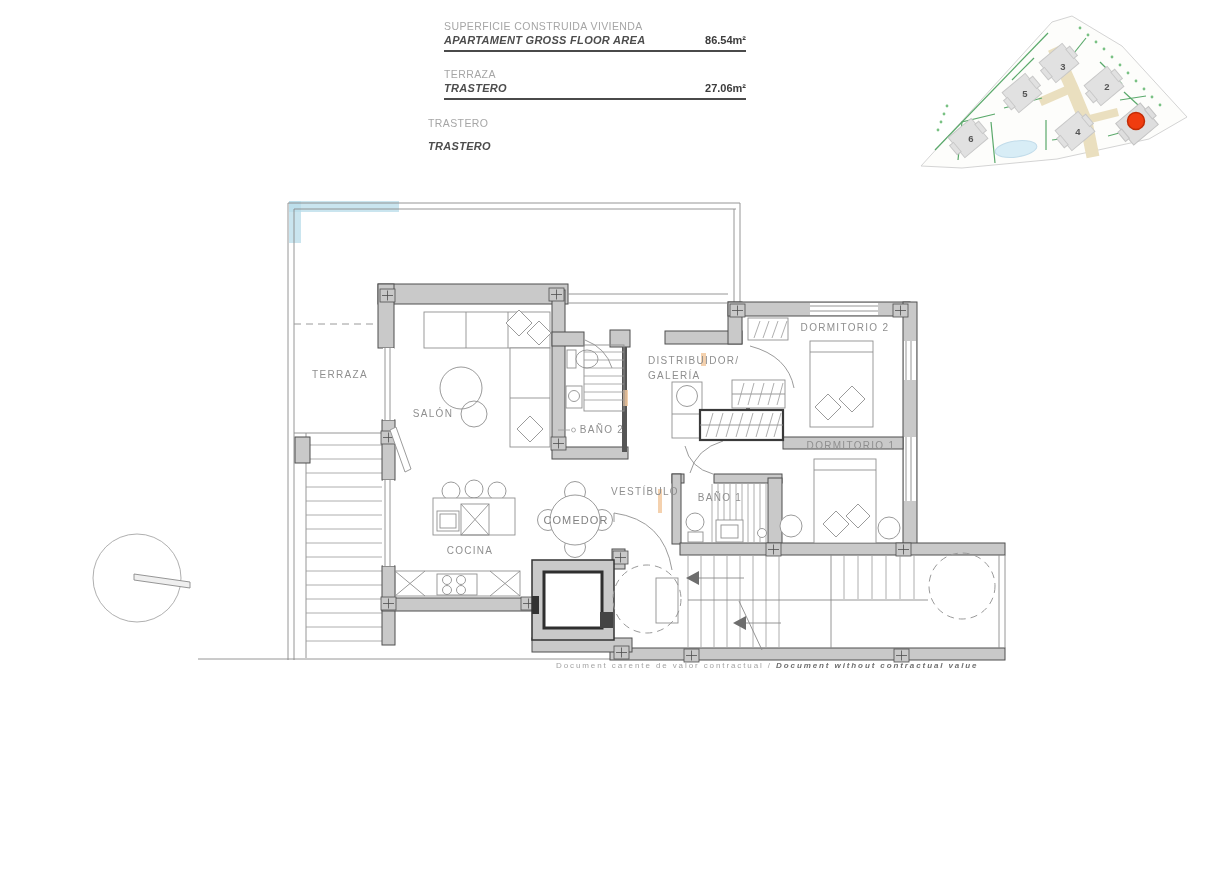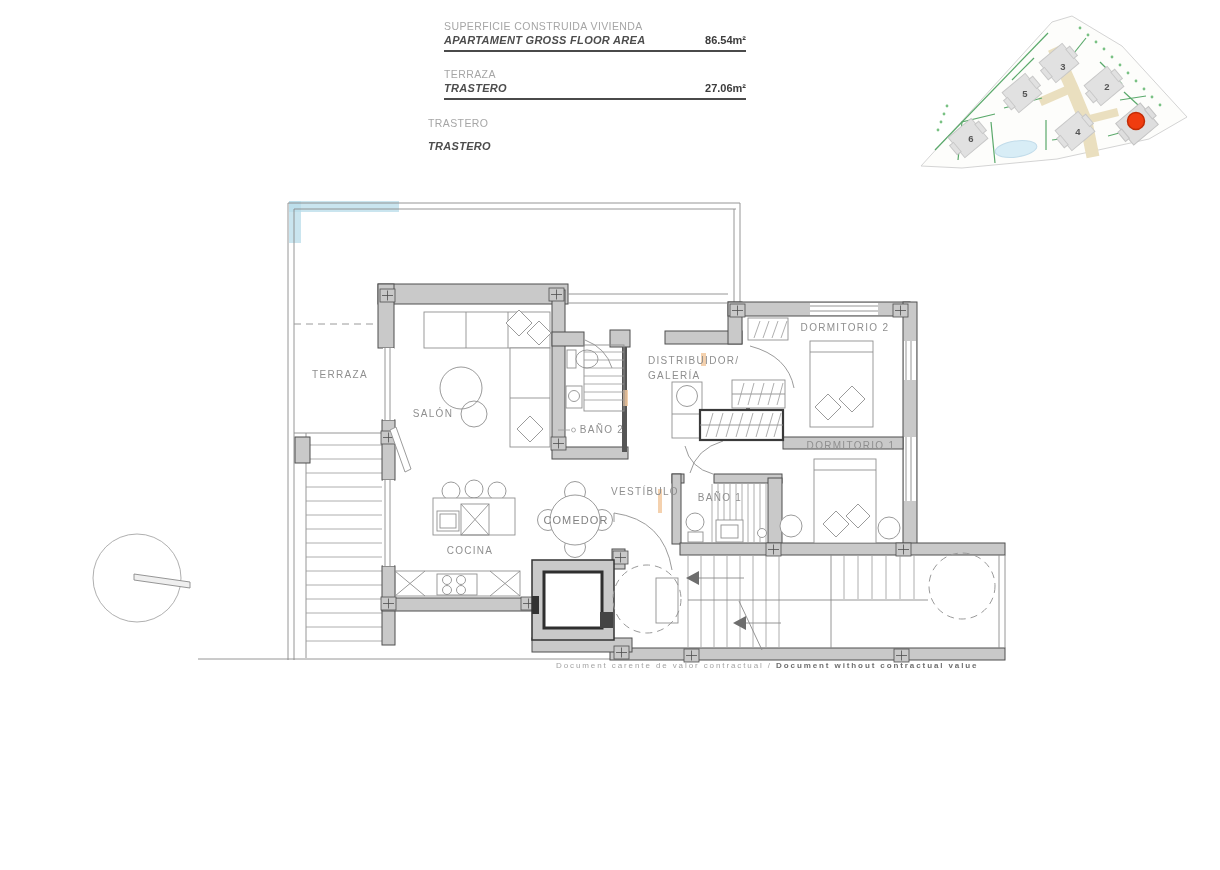--- a/index.html
+++ b/index.html
@@ -11,21 +11,21 @@
   .info-row{margin-bottom:11px;margin-left:16px;}
   .info-row.ruled{border-bottom:2px solid #4a4a4a;padding-bottom:3px;}
   .lbl-es{font-size:10.5px;color:#a6a6a6;letter-spacing:.4px;line-height:13px;}
   .lbl-en{font-size:11px;color:#4d4d4d;font-style:italic;font-weight:bold;letter-spacing:.3px;line-height:14px;}
   .en-line{display:flex;justify-content:space-between;align-items:baseline;}
   .val{font-size:11px;color:#3c3c3c;font-weight:bold;font-style:normal;}
   .row3{display:flex;gap:9px;align-items:baseline;margin-top:17px;flex-direction:column;}
   
   #disclaimer{position:absolute;left:556px;top:661px;white-space:nowrap;font-size:8px;
               letter-spacing:1.9px;color:#a3a3a3;}
-  #disclaimer .en{font-weight:bold;color:#6e6e6e;}
+  #disclaimer .en{font-weight:bold;font-style:italic;color:#6e6e6e;}
   
   .wall{fill:#c9c9c9;stroke:#4f4f4f;stroke-width:1;}
   .thin{stroke:#8a8a8a;stroke-width:.9;fill:none;}
   .thin2{stroke:#9a9a9a;stroke-width:.8;fill:none;}
   .furn{stroke:#909090;stroke-width:.9;fill:#ffffff;}
   .furno{stroke:#909090;stroke-width:.9;fill:none;}
   .dash{stroke:#9a9a9a;stroke-width:1;fill:none;stroke-dasharray:7 5;}
   .rlabel{font-size:10px;fill:#8f8f8f;letter-spacing:1.3px;}
   .rlabel2{font-size:11px;fill:#828282;letter-spacing:1.1px;}
   .bnum{font-size:9.5px;fill:#555;font-weight:bold;}

